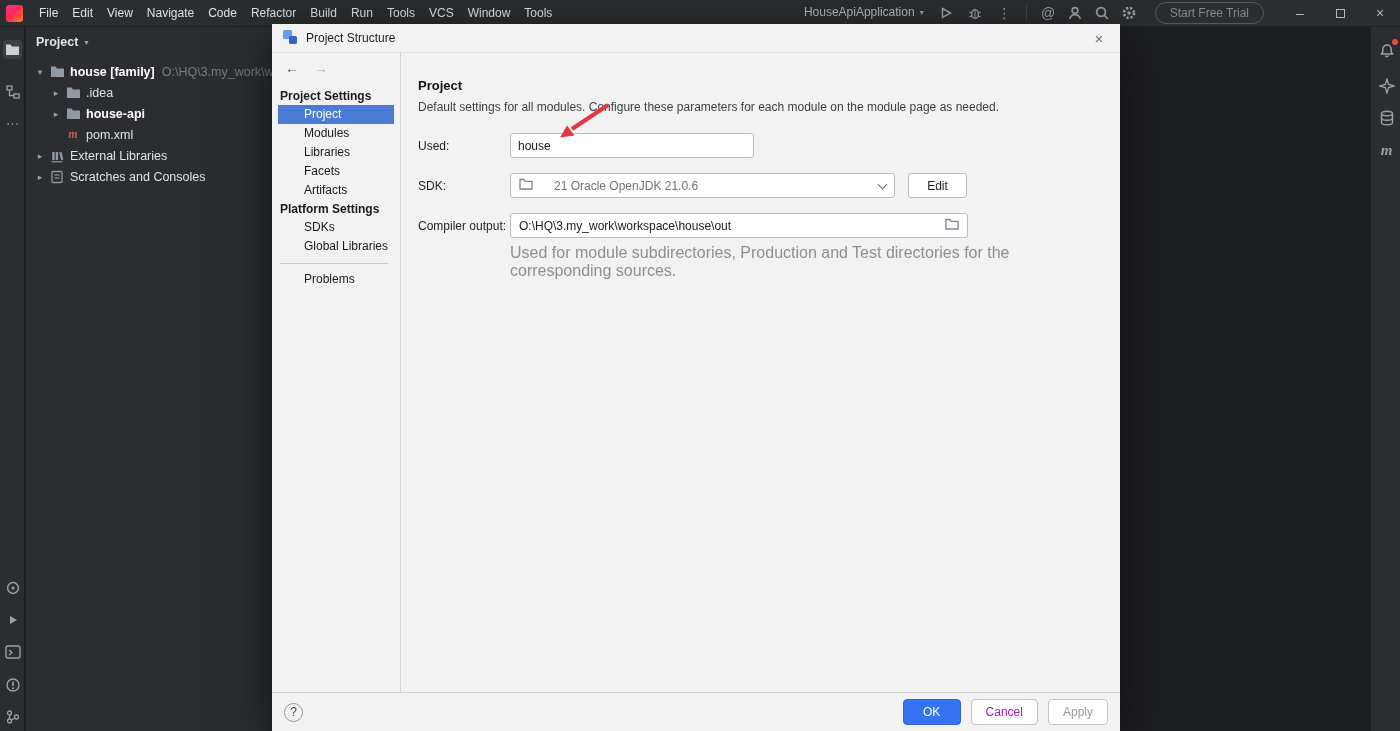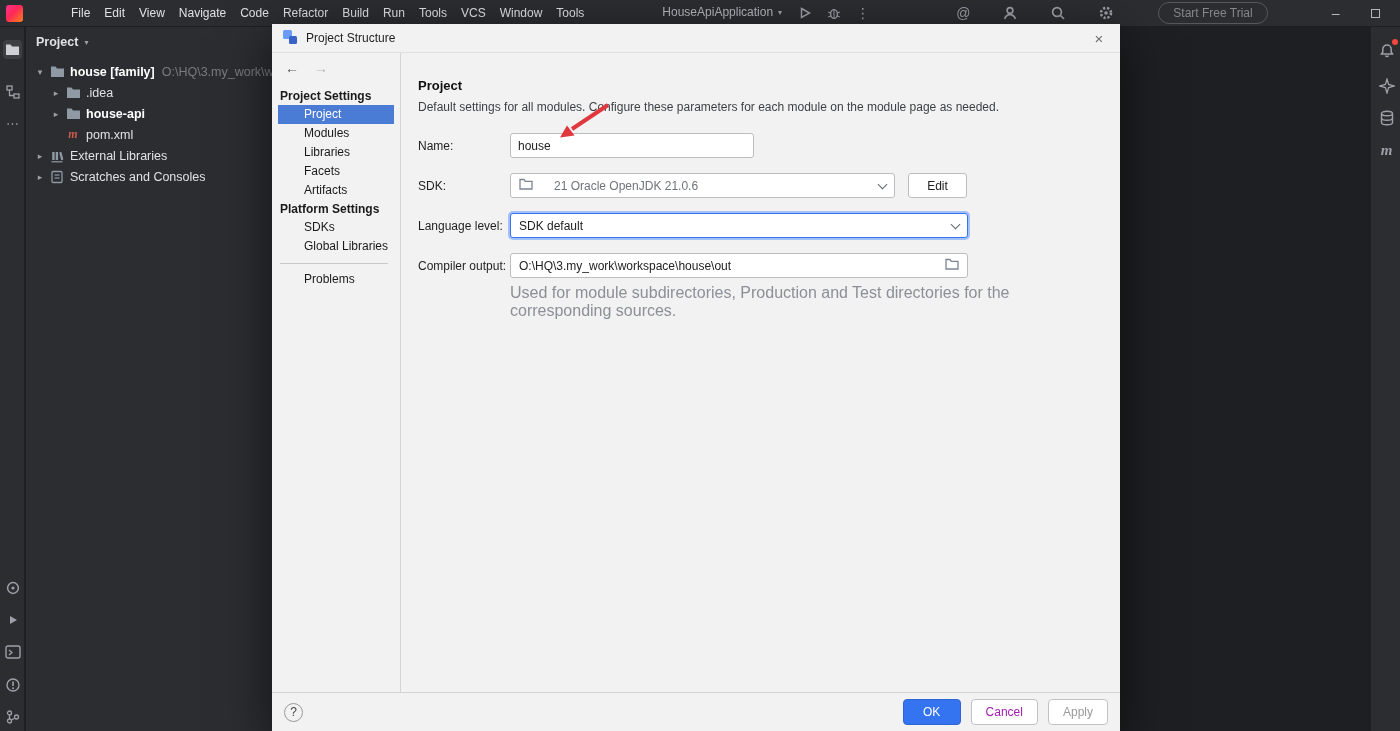--- a/index.html
+++ b/index.html
@@ -6,21 +6,21 @@
   html,body { width: 1400px; height: 731px; }
   body {
     position: relative; overflow: hidden;
     background: #1e1f22;
     font-family: "Liberation Sans", sans-serif;
     -webkit-font-smoothing: antialiased;
   }
 
   
   .titlebar { position:absolute; top:0; left:0; right:0; height:27px; background:#2b2d30;
-    border-bottom:1px solid #1e1f22; display:flex; align-items:center; font-size:12px; color:#dfe1e5; z-index:5; padding-left:4px;gap:32px; }
+    border-bottom:1px solid #1e1f22; display:flex; align-items:center; font-size:12px; color:#dfe1e5; z-index:5; padding-left:4px; }
   .logo { width:17px; height:17px; border-radius:3px; margin:0 9px 0 2px; flex:0 0 17px;
     background:linear-gradient(135deg,#ff318c 0%,#fe2857 45%,#fc801d 100%); }
   .menu { display:flex; }
   .menu-item { padding:4px 7px; border-radius:4px; cursor:default; }
   .tb-spacer { flex:1; }
   .run-widget { display:flex; align-items:flex-start; gap:2px; }
   .run-config { display:flex; align-items:center; gap:5px; color:#b4b8bf; padding:3px 7px; border-radius:4px; }
   .mini-chev { color:#9da0a8; font-size:8px; }
   .tb-icon { width:27px; height:22px; display:flex; align-items:center; justify-content:center; color:#9da0a8; font-size:14px; border-radius:4px; }
   .tb-divider { width:1px; height:16px; background:#43454a; margin:0 8px; }
@@ -354,45 +354,38 @@
       <div class="c-desc">Default settings for all modules. Configure these parameters for each module on the module page as needed.</div>
 
       <svg class="arrow-svg" viewBox="0 0 72 50">
         <line x1="62" y1="6" x2="26" y2="30" stroke="#e0383e" stroke-width="4"></line>
         <polygon points="14,38.5 21,26.5 28.5,36.5" fill="#e0383e"></polygon>
       </svg>
 
       <div class="form">
 
         <div class="row">
-          <label>Name:</label>
+          <label>Used:</label>
           <input class="text w-name" type="text" value="house" style="">
         </div>
 
         <div class="row">
           <label>SDK:</label>
           <div class="field w-sdk">
             <span>
               <svg width="14" height="12" viewBox="0 0 14 12">
                   <path d="M1 1.5h4l1.3 1.8H13V11H1z" fill="none" stroke="#7d8591" stroke-width="1.3"></path>
                 </svg>
             </span>
             <span class="sdk-text">21 Oracle OpenJDK 21.0.6</span>
             <span class="chevron push-r"></span>
           </div>
           <div class="edit-btn">Edit</div>
         </div>
 
-        <div class="row">
-          <label>Language level:</label>
-          <div class="field w-wide focused">
-            <span>SDK default</span>
-            <span class="chevron push-r"></span>
-          </div>
-        </div>
 
         <div class="row">
           <label>Compiler output:</label>
           <div class="field w-wide">
             <span>O:\HQ\3.my_work\workspace\house\out</span>
             <span class="push-r">
               <svg width="14" height="12" viewBox="0 0 14 12">
                   <path d="M1 1.5h4l1.3 1.8H13V11H1z" fill="none" stroke="#7d8591" stroke-width="1.3"></path>
                 </svg>
             </span>

